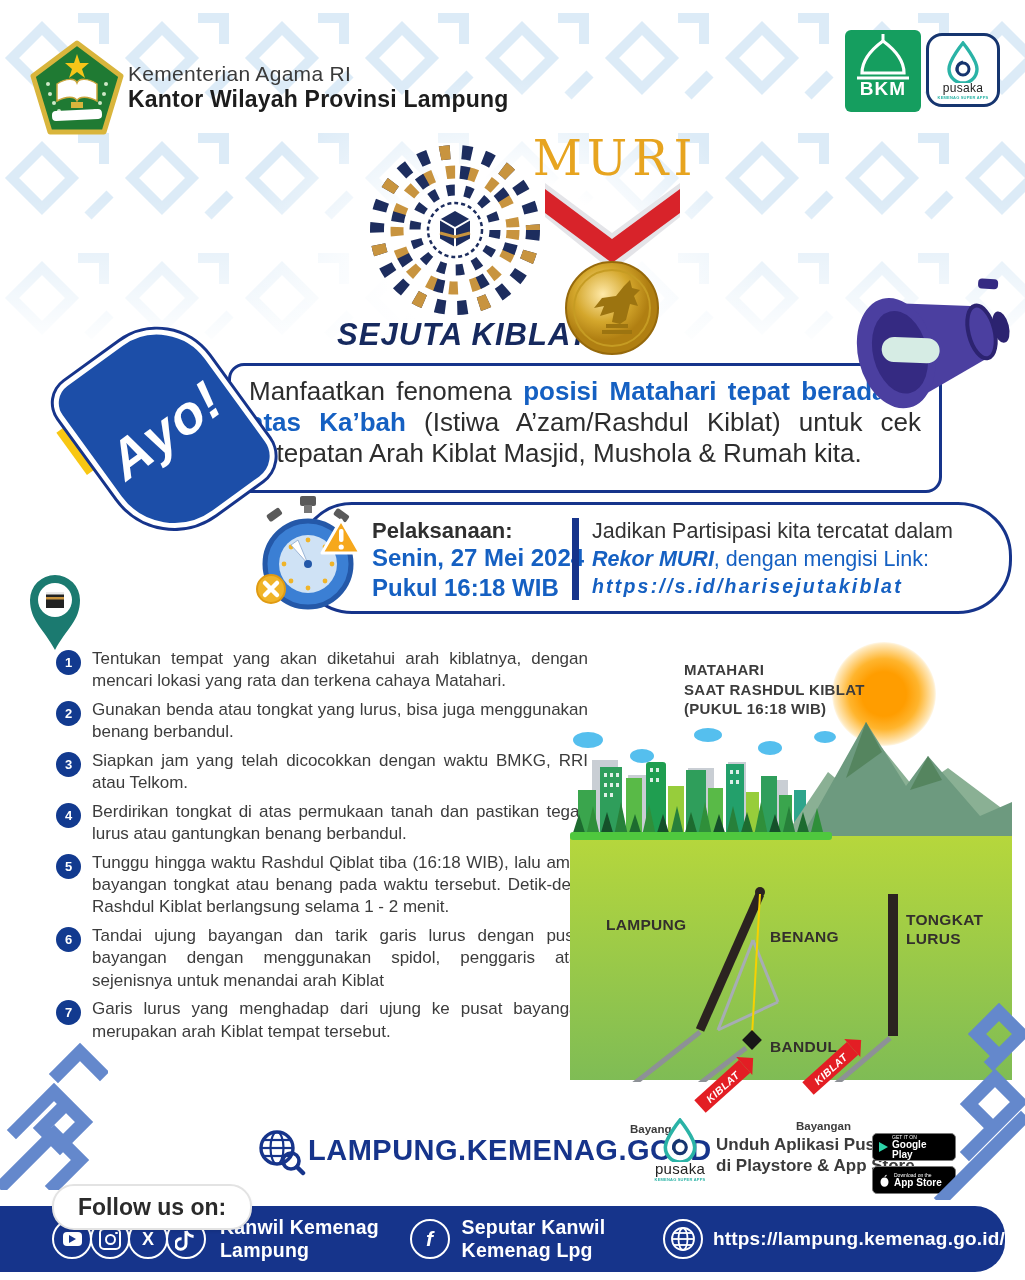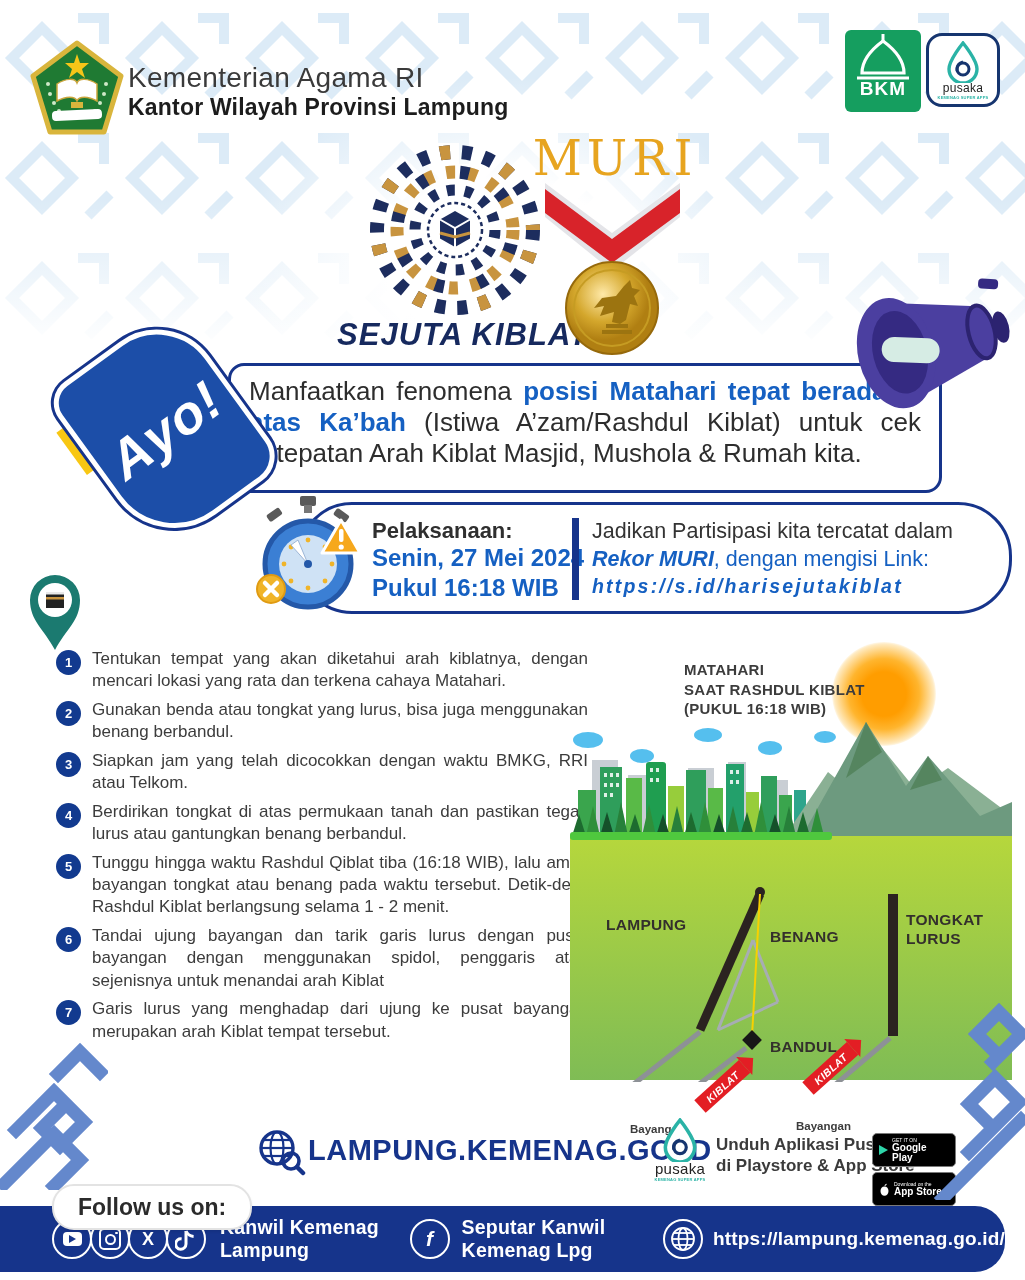--- a/index.html
+++ b/index.html
@@ -7,21 +7,21 @@
           font-family:"Liberation Sans",sans-serif;margin:0 auto;}
   .abs{position:absolute;}
 
   
   .bg-fade{left:0;top:0;width:1025px;height:360px;
     background:radial-gradient(ellipse 330px 230px at 500px 260px,#fff 35%,rgba(255,255,255,0) 80%),
                linear-gradient(to bottom,rgba(255,255,255,0) 55%,#fff 97%);}
 
   
   .org{left:128px;top:62px;}
-  .org-l1{font-size:28px;color:#3a3a3a;letter-spacing:.3px;}
+  .org-l1{font-size:21px;color:#3a3a3a;letter-spacing:.3px;}
   .org-l2{font-size:23px;color:#1c1c1c;font-weight:800;letter-spacing:.2px;}
   .bkm-box{left:845px;top:30px;width:76px;height:82px;background:#159e5f;border-radius:6px;
            display:flex;flex-direction:column;align-items:center;justify-content:flex-start;}
   .bkm-label{color:#fff;font-weight:800;font-size:19px;letter-spacing:1px;margin-top:-4px;}
   .pusaka-box{left:926px;top:33px;width:74px;height:74px;background:#fff;border:3px solid #16356f;
               border-radius:16px;display:flex;flex-direction:column;align-items:center;box-sizing:border-box;}
   .pusaka-word{font-size:12px;font-weight:400;color:#222;margin-top:-2px;letter-spacing:.3px;}
   .pusaka-tag{font-size:4px;color:#2ab3a6;font-weight:700;letter-spacing:.2px;}
 
   
@@ -76,21 +76,21 @@
                 transform-origin:left center;display:flex;align-items:center;justify-content:center;z-index:4;}
   .kiblat-arrow:after{content:"";position:absolute;right:-12px;top:-4px;border-left:12px solid #e31e24;
                 border-top:12.5px solid transparent;border-bottom:12.5px solid transparent;}
   .kiblat-text{color:#fff;font-size:10.5px;font-weight:800;font-style:italic;letter-spacing:.5px;}
 
   
   .site-text{left:308px;top:1134px;font-size:29px;font-weight:800;color:#16348b;letter-spacing:.5px;}
   .pusaka-foot{left:648px;top:1118px;width:64px;display:flex;flex-direction:column;align-items:center;}
   .unduh{left:716px;top:1134px;font-size:17px;font-weight:800;color:#3b3b3b;line-height:1.25;}
   .badges{left:872px;top:1133px;display:flex;flex-direction:column;gap:5px;}
-  .badge{width:84px;height:34px;background:#000;border:1px solid #7a7a7a;border-radius:5px;color:#fff;
+  .badge{width:84px;height:28px;background:#000;border:1px solid #7a7a7a;border-radius:5px;color:#fff;
          display:flex;align-items:center;gap:4px;padding:0 6px;box-sizing:border-box;}
   .badge-small{font-size:5px;line-height:1;}
   .badge-big{font-size:10px;font-weight:700;line-height:1;}
   .play-tri{width:0;height:0;border-left:9px solid #2dd4a8;border-top:5.5px solid transparent;
             border-bottom:5.5px solid transparent;}
 
   
   .follow-pill{left:52px;top:1184px;height:42px;padding:0 24px;background:#fff;border:2px solid #e3e3e3;
                border-radius:22px;display:flex;align-items:center;z-index:6;
                font-size:23px;font-weight:800;color:#2b2b2b;box-shadow:0 2px 3px rgba(0,0,0,.08);}

